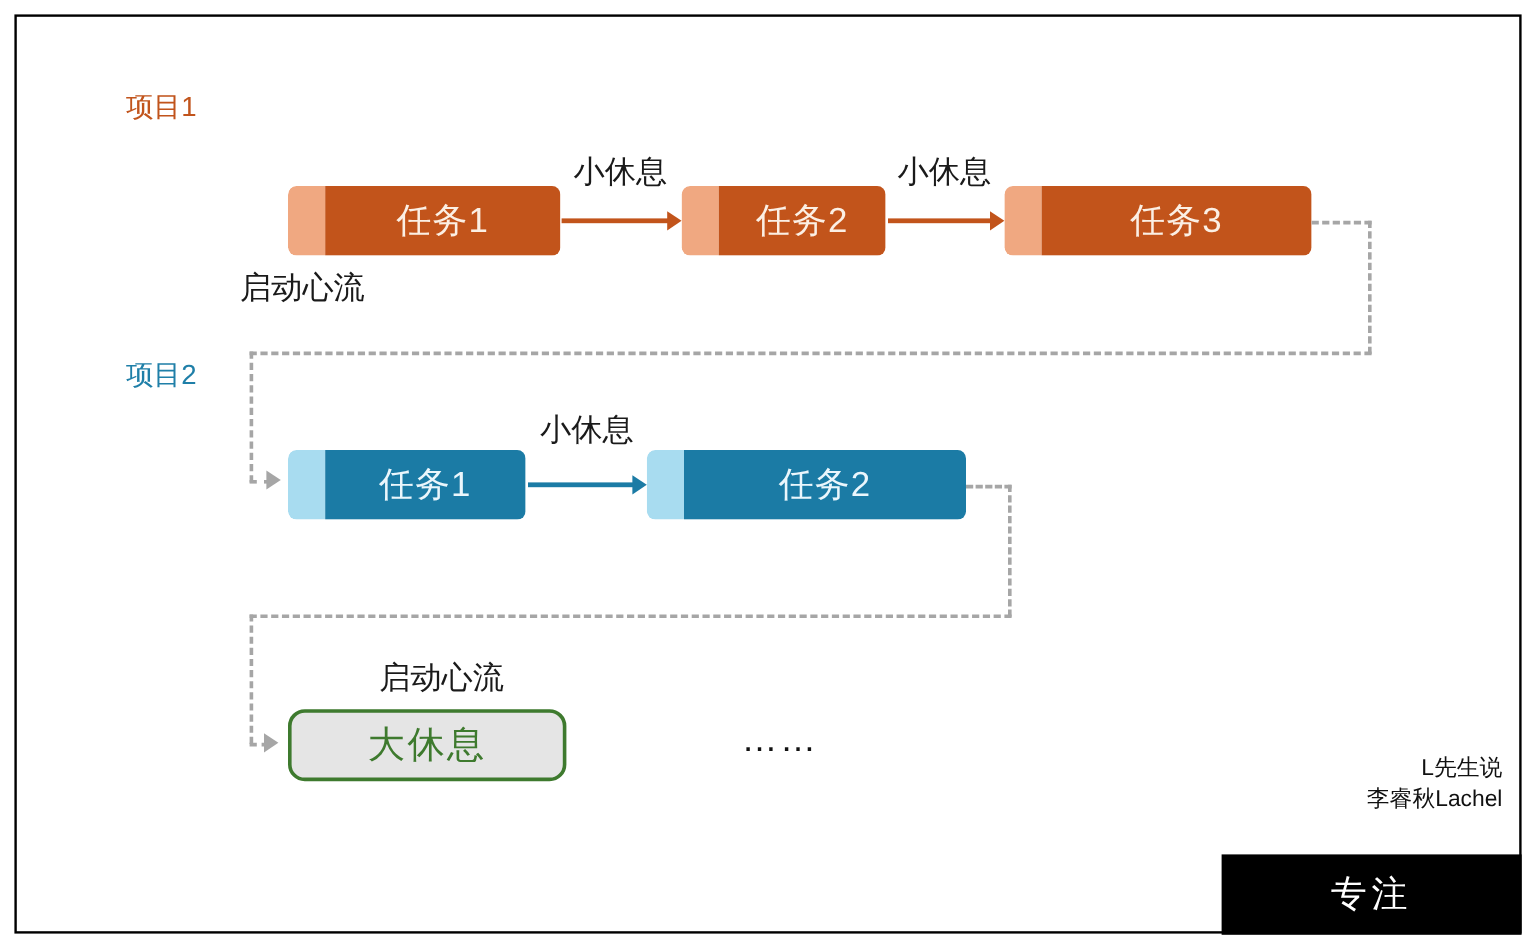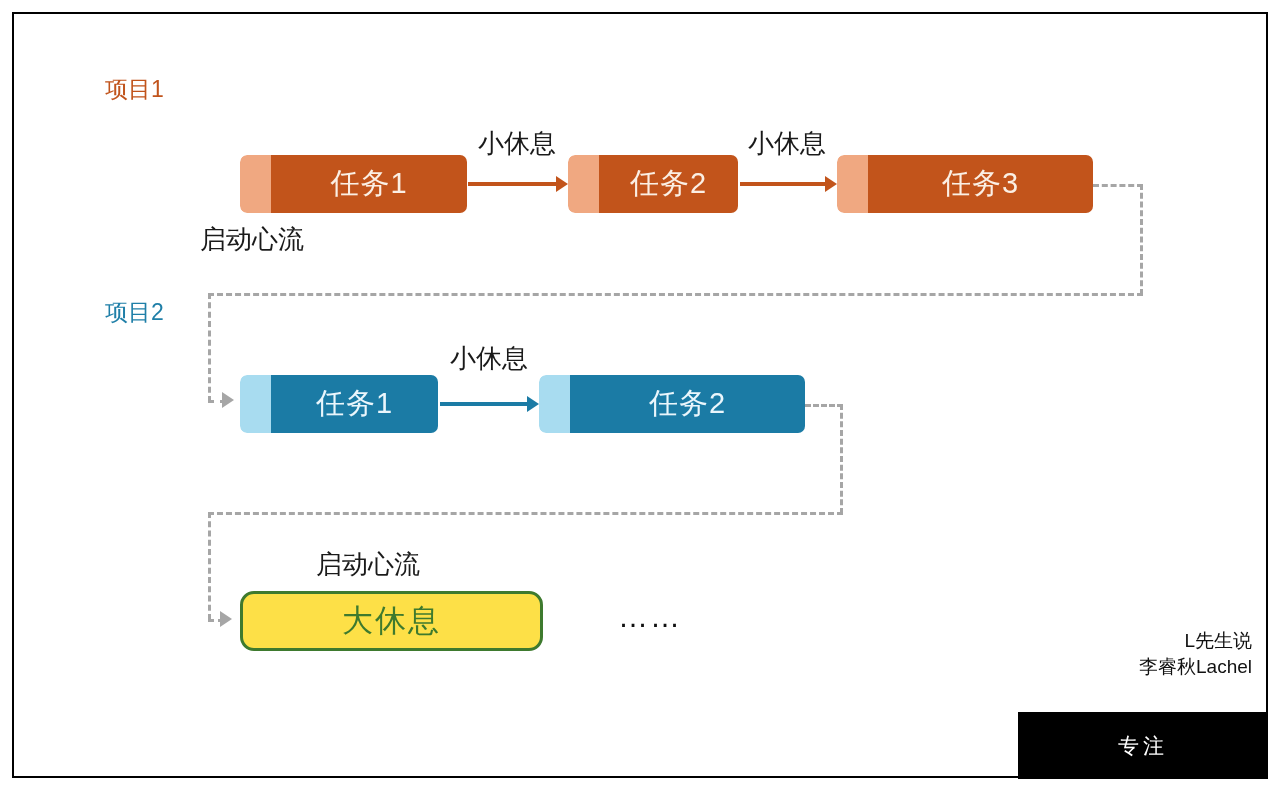--- a/index.html
+++ b/index.html
@@ -125,25 +125,25 @@
     height: 0;
     border-top: 8px solid transparent;
     border-bottom: 8px solid transparent;
     border-left: 12px solid #A6A6A6;
   }
   
   #big-rest-box {
     position: absolute;
     left: 240px;
     top: 591px;
-    width: 303px;
+    width: 232px;
     height: 60px;
     border: 3px solid #3E7A2E;
     border-radius: 14px;
-    background: #fde047;
+    background: #e5e5e5;
     display: flex;
     align-items: center;
     justify-content: center;
     box-sizing: border-box;
   }
   #big-rest-text {
     font-size: 31px;
     color: #3E7A2E;
     letter-spacing: 2px;
     white-space: nowrap;
@@ -173,21 +173,21 @@
     left: 1018px;
     top: 712px;
     width: 250px;
     height: 67px;
     background: #000000;
     display: flex;
     align-items: center;
     justify-content: center;
   }
   #focus-banner-text {
-    font-size: 21px;
+    font-size: 30px;
     color: #ffffff;
     letter-spacing: 4px;
     white-space: nowrap;
   }
 </style>
 </head>
 <body>
 
 <div id="slide">
 

